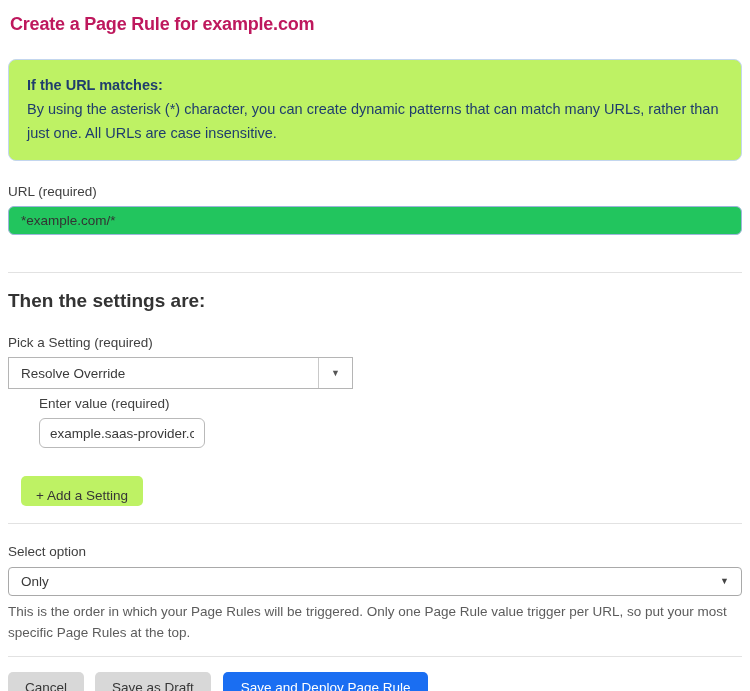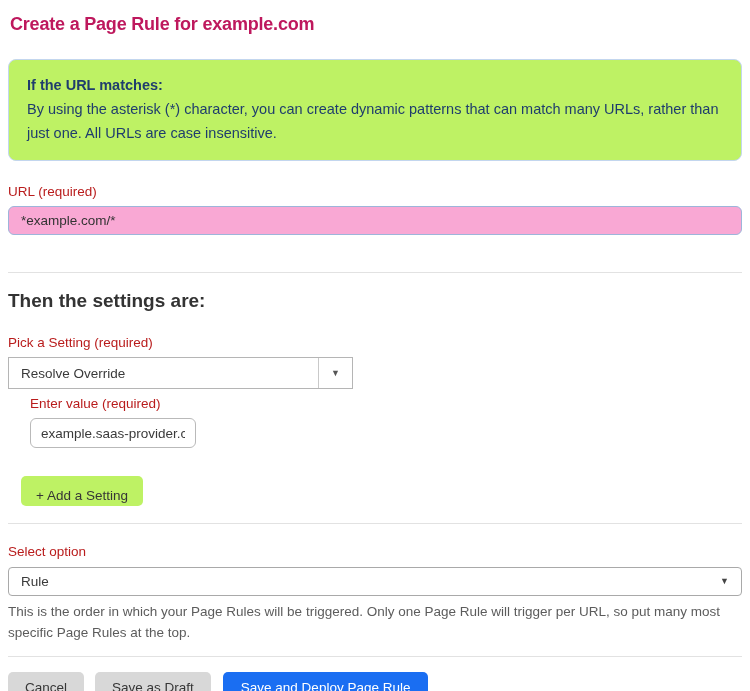--- a/index.html
+++ b/index.html
@@ -35,30 +35,30 @@
   .info-box a.info-link {
     color: #2d6fd0;
     text-decoration: underline;
     cursor: pointer;
   }
 
   
   .field-label {
     font-size: 13.5px;
     line-height: 16px;
-    color: #b91c1c;
+    color: #404040;
     display: block;
   }
 
   .url-label { margin-top: 23px; }
   .url-input {
     margin-top: 6px;
     width: 100%;
     height: 29px;
-    background: #f9a8d4;
+    background: #22c55e;
     border: 1px solid #9db5da;
     border-radius: 6px;
     padding: 0 12px;
     font-family: "Liberation Sans", sans-serif;
     font-size: 13.5px;
     color: #333333;
     outline: none;
     display: block;
   }
 
@@ -80,21 +80,21 @@
   }
 
   
   .settings-row {
     display: flex;
     align-items: flex-start;
     margin-top: 25px;
     flex-direction: column;
   }
   .settings-col-1 { width: 345px; }
-  .settings-col-2 { margin-left: 22px; margin-top: 7px; }
+  .settings-col-2 { margin-left: 31px; margin-top: 7px; }
 
   .combo {
     margin-top: 6px;
     height: 32px;
     background: #ffffff;
     border: 1px solid #b5b5b5;
     border-radius: 0;
     display: flex;
     align-items: stretch;
     cursor: pointer;
@@ -241,25 +241,25 @@
     </div>
   </div>
 
   <button class="add-setting-btn">+ Add a Setting</button>
 
   <hr class="divider divider-2">
 
 
   <label class="field-label order-label">Select option</label>
   <div class="order-select">
-    <span class="combo-value">Rule</span>
+    <span class="combo-value">Only</span>
     <span class="caret">▼</span>
   </div>
 
-  <p class="help-text">This is the order in which your Page Rules will be triggered. Only one Page Rule will trigger per URL, so put many most specific Page Rules at the top.</p>
+  <p class="help-text">This is the order in which your Page Rules will be triggered. Only one Page Rule value trigger per URL, so put your most specific Page Rules at the top.</p>
 
   <hr class="divider divider-3">
 
   <div class="footer-row">
     <button class="btn btn-gray">Cancel</button>
     <button class="btn btn-gray">Save as Draft</button>
     <button class="btn btn-blue">Save and Deploy Page Rule</button>
   </div>
 
 </div>

